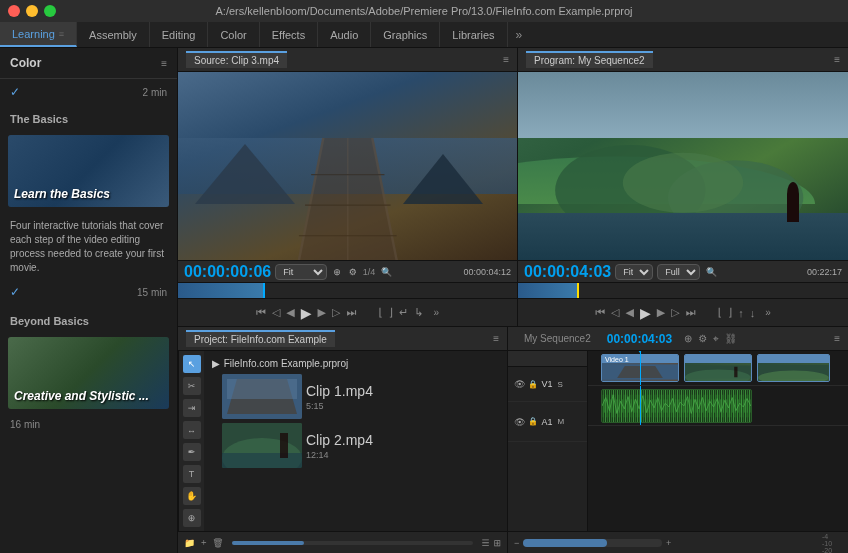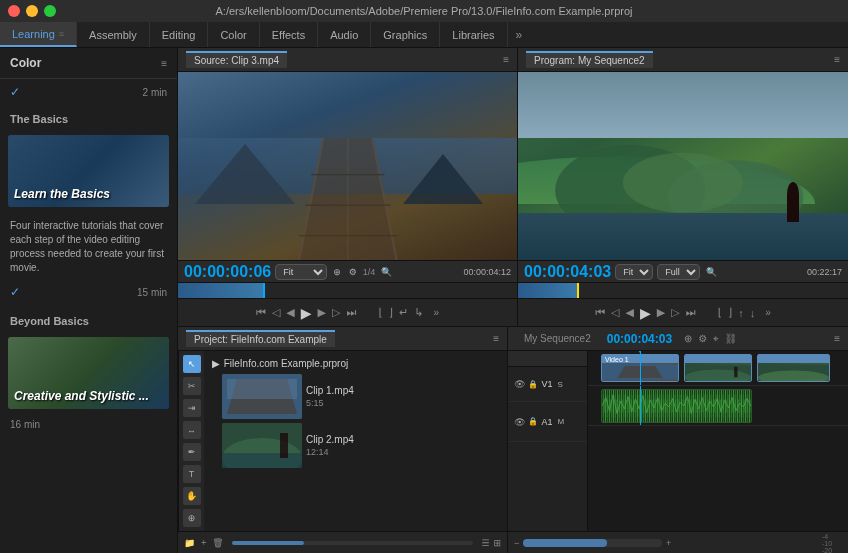--- a/index.html
+++ b/index.html
@@ -438,21 +438,21 @@
     }
     .clip-thumb.clip2 {
       background: linear-gradient(135deg, #2a4a3a, #3a6a4a, #1a3a2a);
     }
     .clip-info {
       display: flex;
       flex-direction: column;
       gap: 2px;
     }
     .clip-name {
-      font-size: 10px;
+      font-size: 14px;
       color: #ccc;
     }
     .clip-duration {
       font-size: 9px;
       color: #888;
     }
     .project-tools {
       width: 26px;
       background: #252525;
       display: flex;

